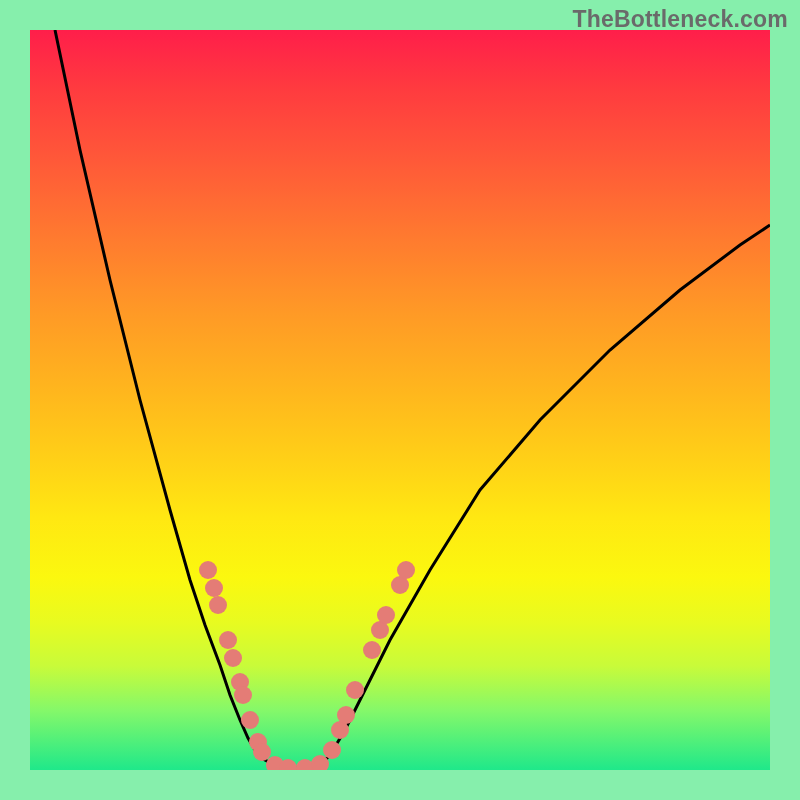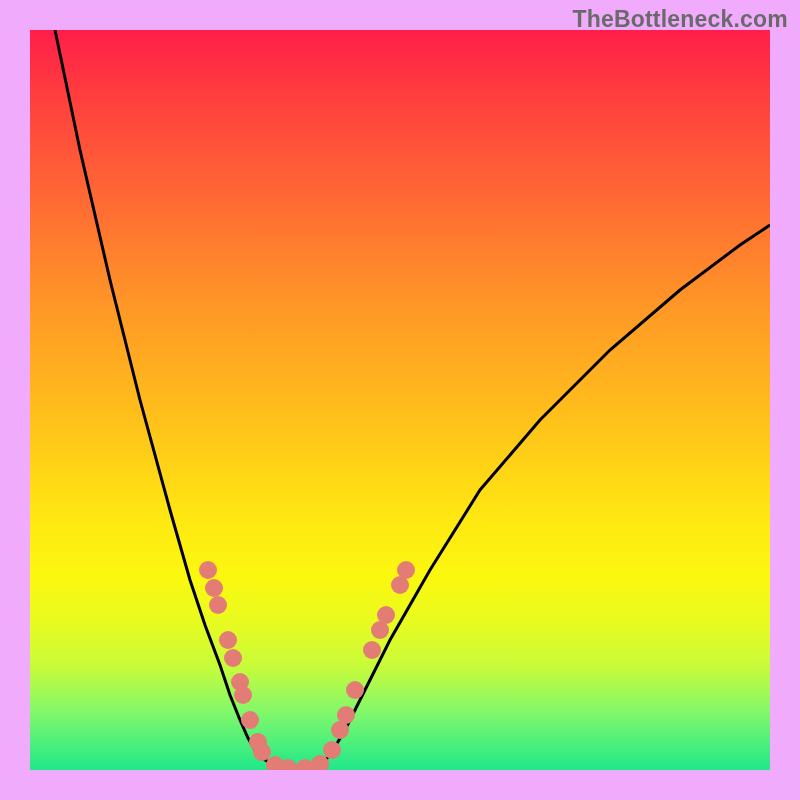--- a/index.html
+++ b/index.html
@@ -6,21 +6,21 @@
     margin: 0;
     padding: 0;
     width: 800px;
     height: 800px;
     background: #000;
     overflow: hidden;
   }
   .outer {
     width: 800px;
     height: 800px;
-    background: #f0abfc;
+    background: #86efac;
     position: relative;
   }
   .plot {
     position: absolute;
     left: 30px;
     top: 30px;
     width: 740px;
     height: 740px;
     background: linear-gradient(to bottom,
       #ff1e4a 0%,

